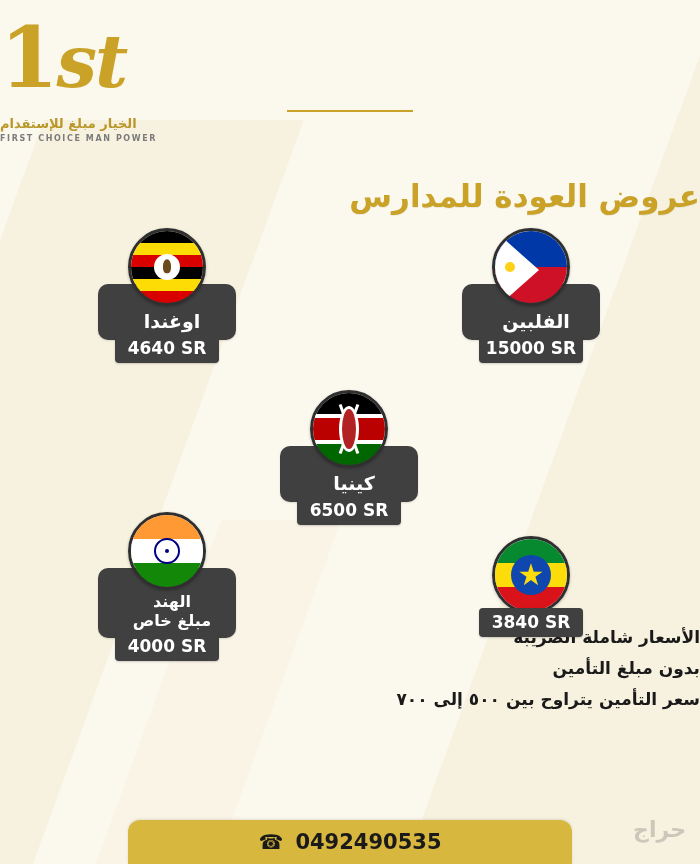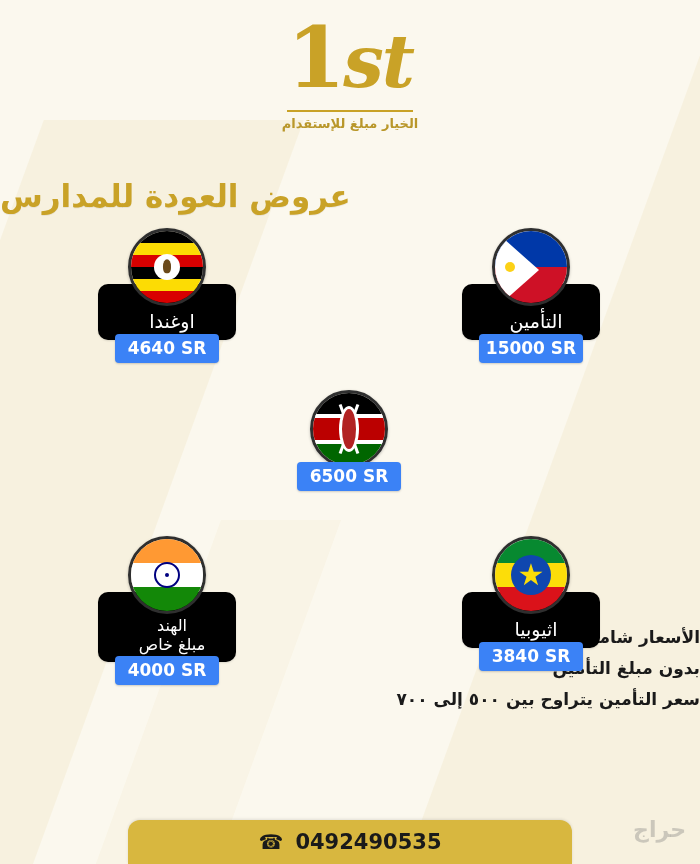--- a/index.html
+++ b/index.html
@@ -30,21 +30,21 @@
     width: 700px;
     height: 864px;
   }
 
   
   .logo-block {
     position: absolute;
     top: 12px;
     left: 0;
     width: 700px;
-    text-align: center;
+    text-align: left;
   }
   .logo-mark {
     font-family: "DejaVu Serif", "Liberation Serif", serif;
     font-weight: bold;
     font-size: 84px;
     line-height: 92px;
     color: #c9a227;
     letter-spacing: -2px;
   }
   .logo-mark .st {
@@ -71,21 +71,21 @@
     margin-top: 3px;
     font-weight: bold;
   }
 
   
   .headline {
     position: absolute;
     top: 178px;
     left: 0;
     width: 700px;
-    text-align: left;
+    text-align: right;
     direction: rtl;
     font-size: 31px;
     font-weight: bold;
     color: #c9a227;
     letter-spacing: 0px;
     text-shadow: 0 1px 0 rgba(0,0,0,0.06);
   }
 
   
   .card {
@@ -103,50 +103,50 @@
     position: relative;
     border: 3px solid #2f2f2f;
     box-sizing: border-box;
     z-index: 3;
     box-shadow: 0 1px 3px rgba(0,0,0,0.25);
   }
   .name-plate {
     position: relative;
     margin-top: -22px;
     padding: 26px 6px 8px 16px;
-    background: #000000;
+    background: #404040;
     border-radius: 10px;
     color: #ffffff;
     font-size: 19px;
-    font-weight: normal;
+    font-weight: bold;
     line-height: 22px;
     z-index: 2;
     box-shadow: 0 1px 2px rgba(0,0,0,0.12);
   }
   .name-plate.two-line { font-size: 16px; line-height: 19px; padding-top: 24px; }
   .price {
     position: relative;
     margin: -6px auto 0 auto;
     width: 104px;
-    background: #3b82f6;
+    background: #404040;
     color: #ffffff;
     font-size: 17px;
     font-weight: bold;
     padding: 4px 0 5px 0;
     border-radius: 4px;
     direction: ltr;
     z-index: 4;
     box-shadow: 0 1px 2px rgba(0,0,0,0.18);
   }
 
   
   .card-uganda   { left: 98px;  top: 228px; }
   .card-phil     { left: 462px; top: 228px; }
   .card-kenya    { left: 280px; top: 390px; }
-  .card-india    { left: 98px;  top: 536px; }
+  .card-india    { left: 98px;  top: 512px; }
   .card-ethiopia { left: 462px; top: 536px; }
 
   
   .stripes { position:absolute; inset:0; display:flex; flex-direction:column; }
   .stripes > div { flex:1; }
 
   
   .ph-top { position:absolute; left:0; top:0; width:100%; height:50%; background:#0038a8; }
   .ph-bot { position:absolute; left:0; bottom:0; width:100%; height:50%; background:#ce1126; }
   .ph-tri {
@@ -247,20 +247,21 @@
 <div class="page">
 
   <div class="bg-swoosh sw1"></div>
   <div class="bg-swoosh sw2"></div>
   <div class="bg-swoosh sw3"></div>
 
   <div class="logo-block">
     <div class="logo-mark"><span>1</span><span class="st">st</span></div>
     <div class="logo-rule"></div>
     <div class="logo-ar">الخيار مبلغ للإستقدام</div>
+    <div class="logo-en">FIRST CHOICE MAN POWER</div>
   </div>
 
   <div class="headline">عروض العودة للمدارس</div>
 
   <div class="card card-uganda">
     <div class="flag">
       <div class="stripes">
         <div style="background:#000000"></div>
         <div style="background:#fcdc04"></div>
         <div style="background:#d90000"></div>
@@ -275,37 +276,38 @@
     <div class="price">4640 SR</div>
   </div>
 
   <div class="card card-phil">
     <div class="flag">
       <div class="ph-top"></div>
       <div class="ph-bot"></div>
       <div class="ph-tri"></div>
       <div class="ph-sun"></div>
     </div>
-    <div class="name-plate">التأمين</div>
+    <div class="name-plate">الفلبين</div>
     <div class="price">15000 SR</div>
   </div>
 
   <div class="card card-kenya">
     <div class="flag">
       <div class="stripes">
         <div style="background:#000000"></div>
         <div style="background:#ffffff;flex:0.18"></div>
         <div style="background:#bb0000"></div>
         <div style="background:#ffffff;flex:0.18"></div>
         <div style="background:#006600"></div>
       </div>
       <div class="ke-spear"></div>
       <div class="ke-spear2"></div>
       <div class="ke-shield"></div>
     </div>
+    <div class="name-plate">كينيا</div>
     <div class="price">6500 SR</div>
   </div>
 
   <div class="card card-india">
     <div class="flag">
       <div class="stripes">
         <div style="background:#ff9933"></div>
         <div style="background:#ffffff"></div>
         <div style="background:#138808"></div>
       </div>
@@ -320,21 +322,20 @@
 
   <div class="card card-ethiopia">
     <div class="flag">
       <div class="stripes">
         <div style="background:#078930"></div>
         <div style="background:#fcdd09"></div>
         <div style="background:#da121a"></div>
       </div>
       <div class="et-disc">★</div>
     </div>
-    <div class="name-plate">اثيوبيا</div>
     <div class="price">3840 SR</div>
   </div>
 
   <div class="notes">
     <div>الأسعار شاملة الضريبة</div>
     <div>بدون مبلغ التأمين</div>
     <div>سعر التأمين يتراوح بين ٥٠٠ إلى ٧٠٠</div>
   </div>
 
   <div class="phone-bar">

